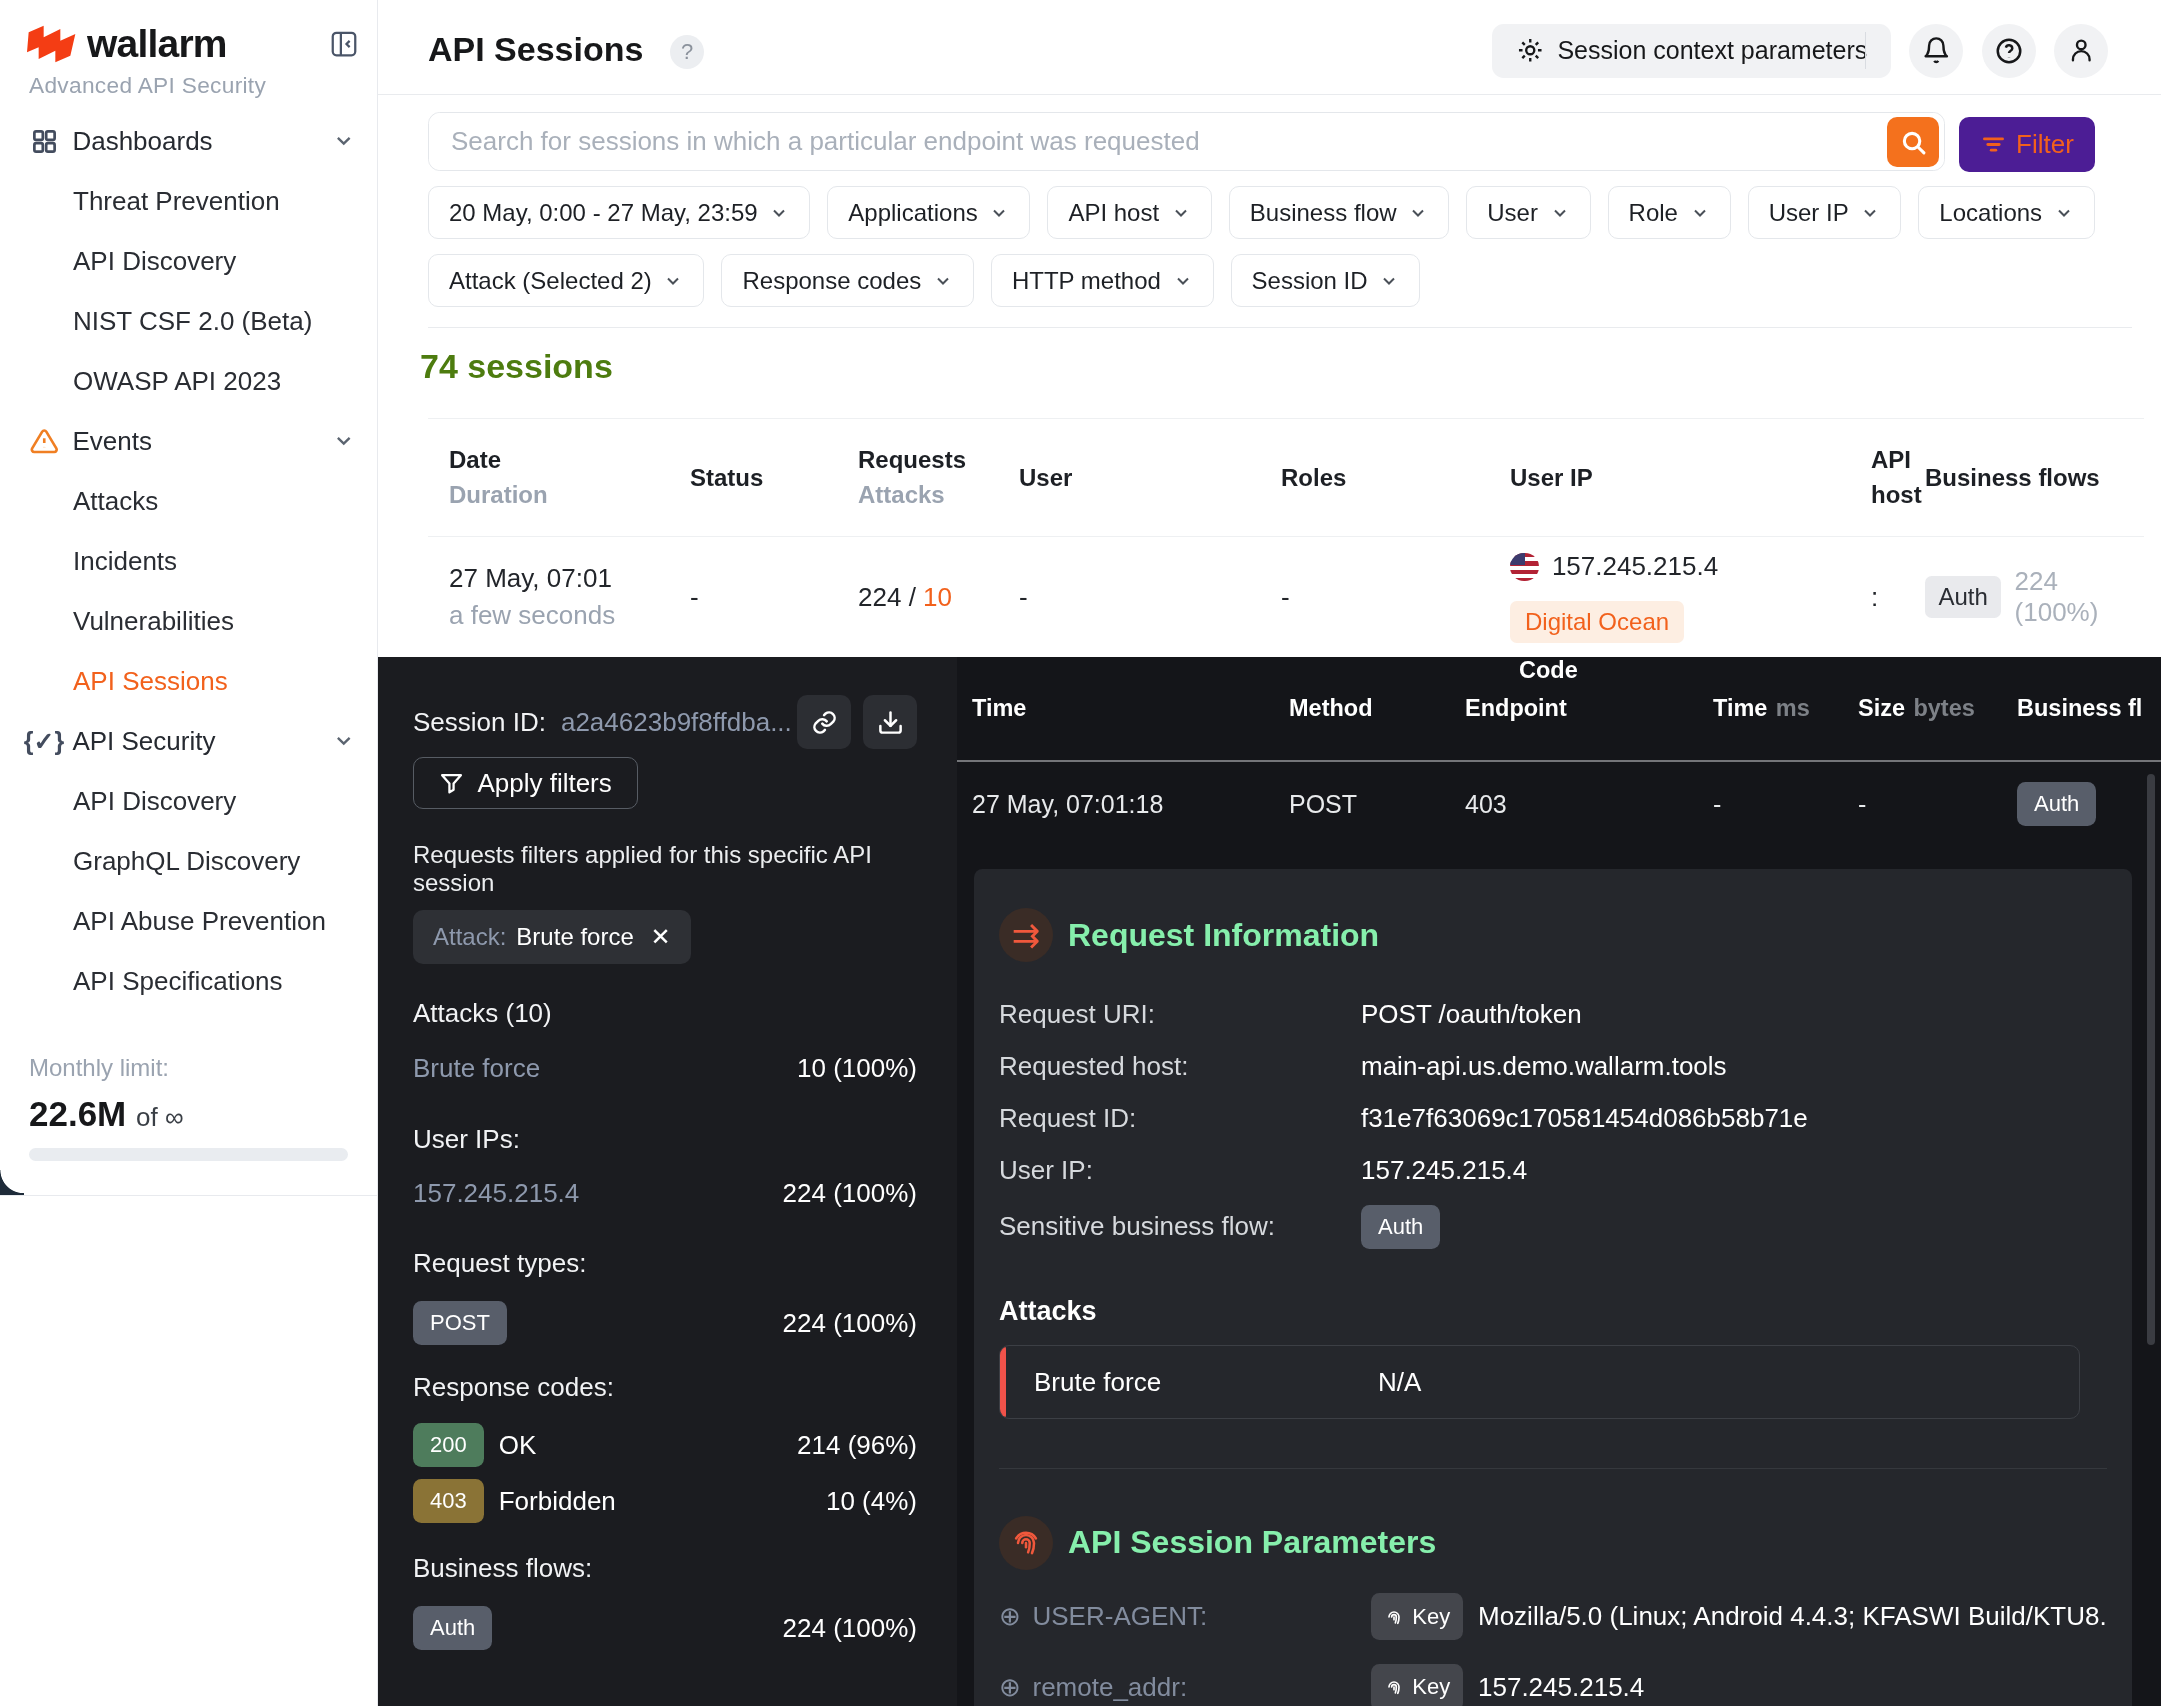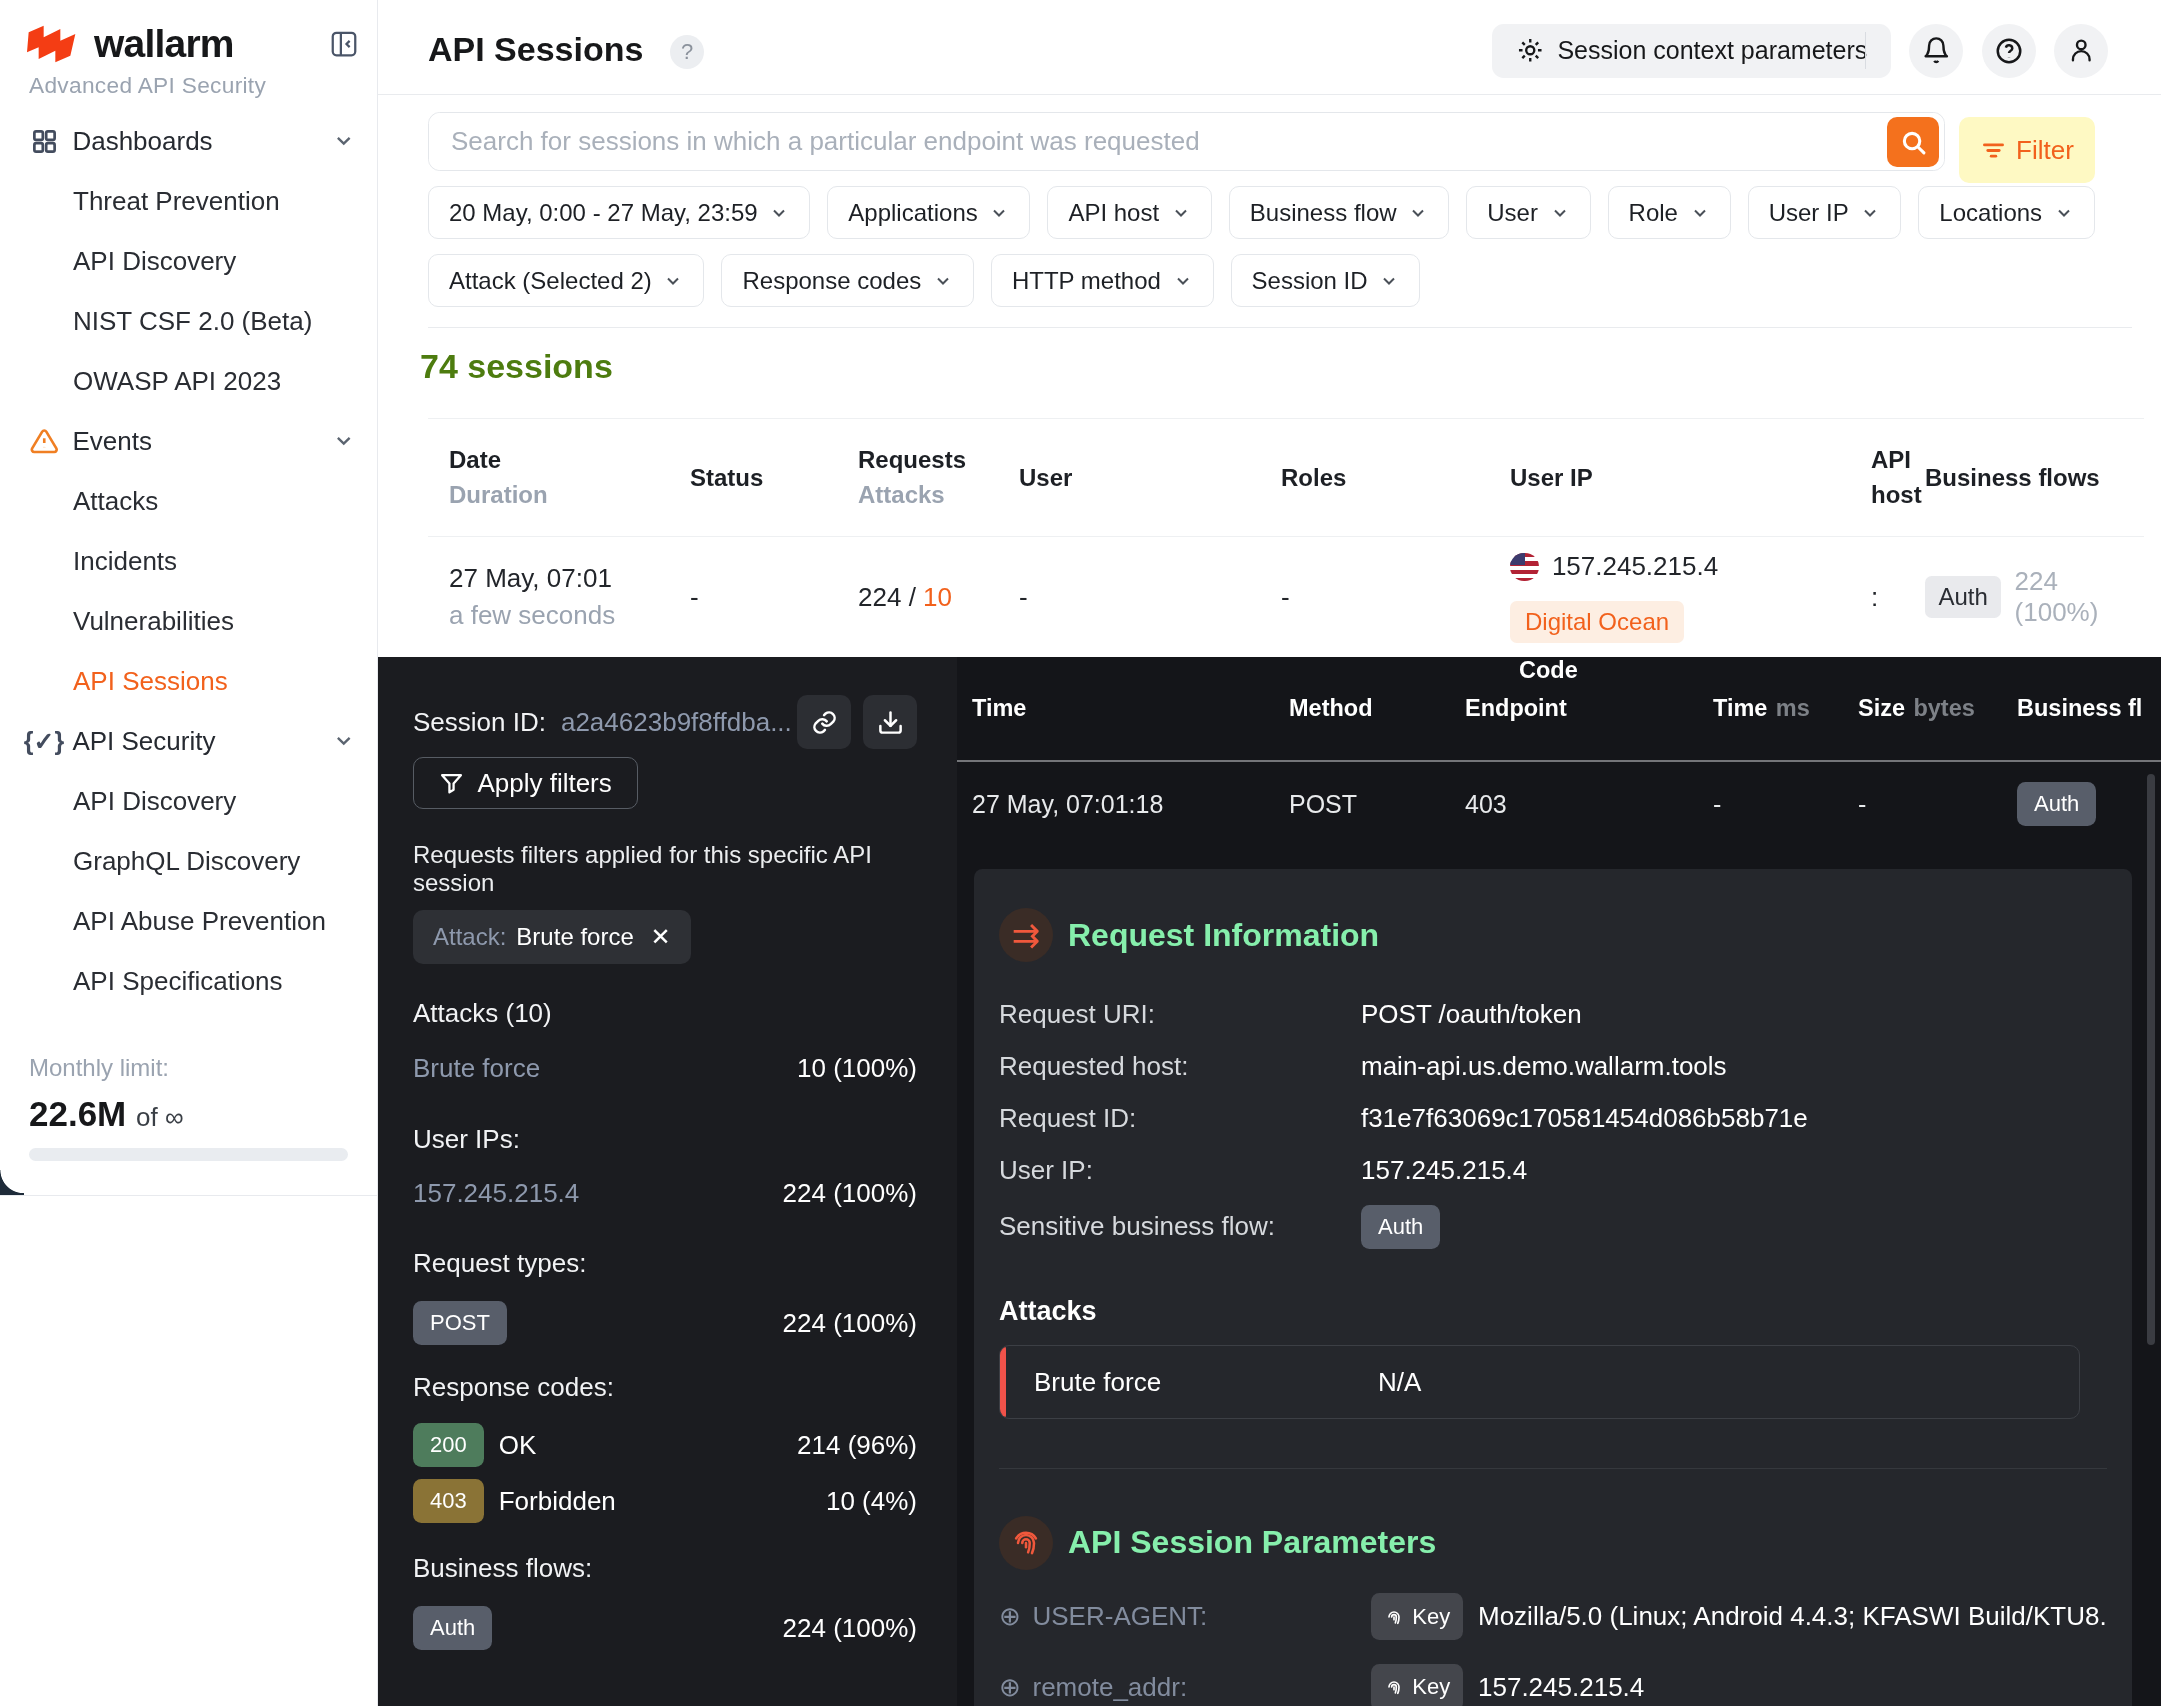--- a/index.html
+++ b/index.html
@@ -5,21 +5,21 @@
   * { margin:0; padding:0; box-sizing:border-box; }
   html,body { width:2161px; height:1707px; overflow:hidden; background:#fff;
     font-family:"Liberation Sans", sans-serif; color:#22252a; }
   .app { position:relative; width:2161px; height:1707px; overflow:hidden; }
 
   
   .sidebar { position:absolute; left:0; top:0; width:378px; height:1707px; background:#fff;
     border-right:0.8px solid #e8eaee; z-index:5; }
   .brand-row { position:absolute; left:27px; top:20px; right:18.5px; height:47px; display:flex; align-items:center; }
   .logo-ico { width:55px; height:40px; flex:0 0 auto; }
-  .brand-name { font-size:39px; font-weight:700; letter-spacing:-0.8px; color:#17181a; margin-left:12px; }
+  .brand-name { font-size:39px; font-weight:700; letter-spacing:-0.8px; color:#17181a; margin-left:5px; }
   .collapse-btn { margin-left:auto; width:30px; height:30px; background:none; border:none; cursor:pointer; color:#4a5568; }
   .brand-sub { position:absolute; left:29px; top:72px; font-size:22.7px; color:#9aa3b0; letter-spacing:0.3px; }
 
   .nav { position:absolute; left:0; top:111px; right:0; }
   .nav-row { height:60px; display:flex; align-items:center; cursor:pointer; font-size:26px; color:#262a31; }
   .nav-row .sec-ico { width:30px; margin-left:29px; margin-right:13.4px; display:flex; align-items:center; justify-content:center; }
   .nav-row .chev { margin-left:auto; margin-right:22px; color:#5b6470; }
   .nav-sub { padding-left:73px; font-size:26px; color:#2a2d33; }
   .nav-sub.active { color:#f2611c; }
   .braces { font-size:25px; color:#434c5e; font-weight:600; }
@@ -48,21 +48,21 @@
 
   .search-wrap { position:absolute; left:50px; top:112px; width:1517px; height:59px; border:0.8px solid #e4e7eb;
     border-radius:11.7px; background:#fff; }
   .search-input { position:absolute; inset:0; border:none; outline:none; border-radius:11.7px; padding:0 117px 0 22px;
     font-size:26px; color:#22252a; font-family:"Liberation Sans",sans-serif; }
   .search-input::placeholder { color:#a9b0ba; }
   .slash-hint { position:absolute; right:18.5px; top:13.4px; width:30px; height:32px; border:0.8px solid #d9dce1; border-radius:6.7px;
     color:#9aa3b0; font-size:21px; display:flex; align-items:center; justify-content:center; }
   .search-btn { position:absolute; left:1509px; top:117px; width:52px; height:50px; background:#f4711d; border:none;
     border-radius:10px; display:flex; align-items:center; justify-content:center; cursor:pointer; }
-  .filter-btn { position:absolute; left:1581px; top:117px; width:136px; height:66px; background:#fef9c3; border:none;
+  .filter-btn { position:absolute; left:1581px; top:117px; width:136px; height:55px; background:#4c1d95; border:none;
     border-radius:10px; color:#f2611c; font-size:26px; display:flex; align-items:center; justify-content:center; gap:9px;
     cursor:pointer; font-family:"Liberation Sans",sans-serif; }
 
   .chip-row { position:absolute; left:50px; display:flex; gap:17px; }
   .chip-row.r1 { top:186px; } .chip-row.r2 { top:254px; }
   .chip { height:53px; background:#fff; border:0.8px solid #e4e7eb; border-radius:10px; padding:0 20px;
     font-size:24px; color:#1d2025; display:flex; align-items:center; gap:11.7px; cursor:pointer;
     font-family:"Liberation Sans",sans-serif; }
   .chip .chev { color:#4a5058; }
 

